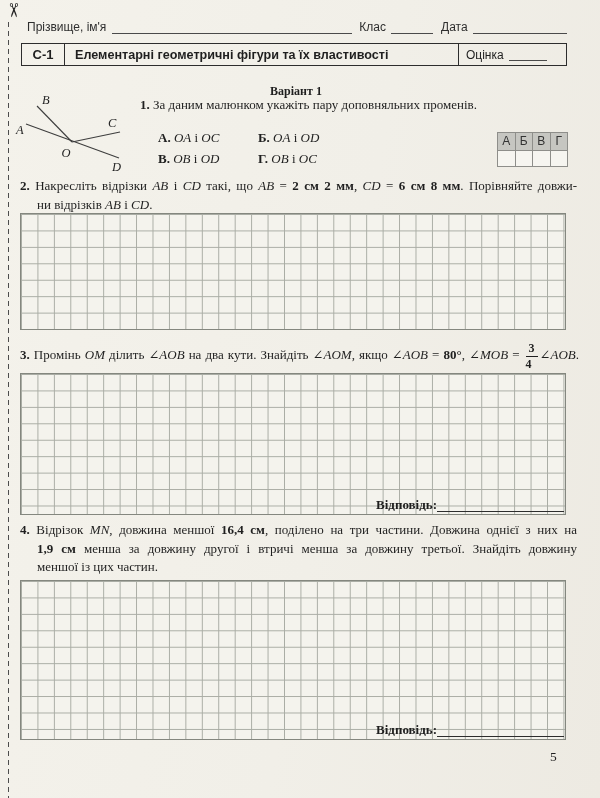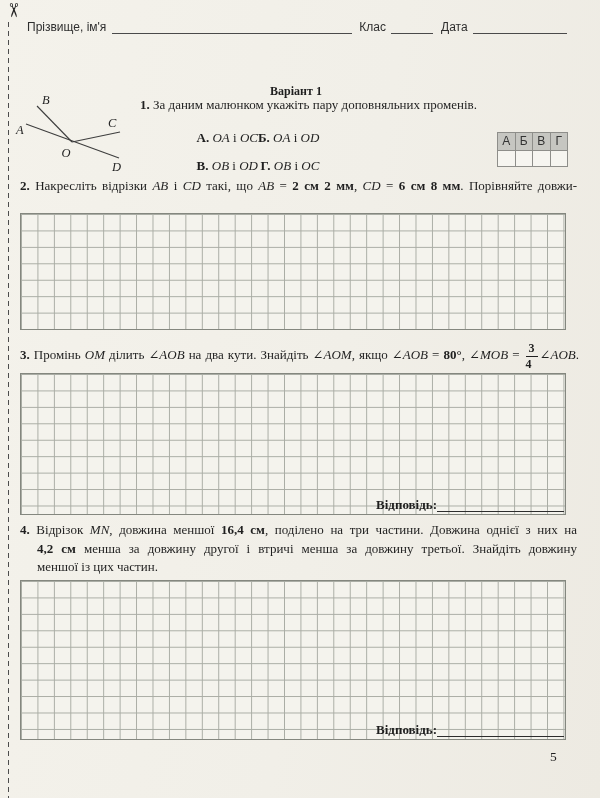--- a/index.html
+++ b/index.html
@@ -35,21 +35,21 @@
   
   .variant{position:absolute;left:0;top:84px;width:592px;text-align:center;
     font-weight:bold;font-size:12px;}
   
   .fig{position:absolute;left:8px;top:88px;}
   .fig text{font-style:italic;font-size:12.5px;fill:#242424;}
   .fig line{stroke:#3e3e3e;stroke-width:1.1;}
   
   .p1text{position:absolute;left:140px;top:96px;width:440px;font-size:13px;line-height:18px;}
   .opts{position:absolute;left:158px;top:129px;display:grid;
-    grid-template-columns:100px auto;row-gap:10px;font-size:13px;line-height:18px;text-align:right;}
+    grid-template-columns:100px auto;row-gap:3px;font-size:13px;line-height:18px;}
   
   .abox{position:absolute;left:497px;top:132px;display:grid;
     grid-template-columns:repeat(4,16.5px);grid-template-rows:16.5px 15.5px;
     gap:1px;background:#8e8e8a;border:1px solid #8e8e8a;}
   .abox .h{background:#c6c6c1;display:flex;align-items:center;justify-content:center;
     font-family:"Liberation Sans","DejaVu Sans",sans-serif;font-size:12px;color:#333;}
   .abox .c{background:#f6f5f0;}
   
   .ptext{position:absolute;font-size:13px;line-height:18.6px;}
   .p2{left:20px;top:177px;width:557px;}
@@ -89,20 +89,28 @@
 
   <div class="toprow">
     <span class="lbl">Прізвище, ім'я</span>
     <span class="fill name-line"></span>
     <span class="lbl">Клас</span>
     <span class="fill class-line"></span>
     <span class="lbl">Дата</span>
     <span class="fill date-line"></span>
   </div>
 
+  <div class="headtable">
+    <div class="code">С-1</div>
+    <div class="ttl">Елементарні геометричні фігури та їх властивості</div>
+    <div class="grade">
+      <span>Оцінка</span>
+      <span class="fill grade-line"></span>
+    </div>
+  </div>
 
   <div class="variant">Варіант 1</div>
 
   <svg class="fig" width="140" height="88" viewBox="0 0 140 88">
     <line x1="18" y1="36" x2="111" y2="70"></line>
     <line x1="29" y1="18" x2="64" y2="54"></line>
     <line x1="64" y1="54" x2="112" y2="44"></line>
     <text x="34" y="16">B</text>
     <text x="8" y="46">A</text>
     <text x="100" y="39">C</text>
@@ -125,36 +133,37 @@
     <div class="h">В</div>
     <div class="h">Г</div>
     <div class="c"></div>
     <div class="c"></div>
     <div class="c"></div>
     <div class="c"></div>
   </div>
 
   <div class="ptext p2">
     <div class="just"><span class="s-b">2. </span><span>Накресліть відрізки </span><span class="s-i">AB</span><span> і </span><span class="s-i">CD</span><span> такі, що </span><span class="s-i">AB</span><span> = </span><span class="s-b">2 см 2 мм</span><span>, </span><span class="s-i">CD</span><span> = </span><span class="s-b">6 см 8 мм</span><span>. Порівняйте довжи-</span></div>
+    <div class="indent"><span>ни відрізків </span><span class="s-i">AB</span><span> і </span><span class="s-i">CD</span><span>.</span></div>
   </div>
 
   <div class="grid grid2"></div>
 
   <div class="ptext p3 just"><span class="s-b">3. </span><span>Промінь </span><span class="s-i">OM</span><span> ділить </span><span>∠</span><span class="s-i">AOB</span><span> на два кути. Знайдіть </span><span>∠</span><span class="s-i">AOM</span><span>, якщо </span><span>∠</span><span class="s-i">AOB</span><span> = </span><span class="s-b">80°</span><span>, </span><span>∠</span><span class="s-i">MOB</span><span> = </span><span class="frac s-b"><span class="fn">3</span><span class="fd">4</span></span><span>∠</span><span class="s-i">AOB</span><span>.</span></div>
 
   <div class="grid grid3">
     <div class="ansrow">
       <span class="anslabel">Відповідь:</span>
       <span class="ansline"></span>
     </div>
   </div>
 
   <div class="ptext p4">
     <div class="just"><span class="s-b">4. </span><span>Відрізок </span><span class="s-i">MN</span><span>, довжина меншої </span><span class="s-b">16,4 см</span><span>, поділено на три частини. Довжина однієї з них на</span></div>
-    <div class="indent just"><span class="s-b">4,2 см</span><span> менша за довжину другої і втричі менша за довжину третьої. Знайдіть довжину</span></div>
+    <div class="indent just"><span class="s-b">1,9 см</span><span> менша за довжину другої і втричі менша за довжину третьої. Знайдіть довжину</span></div>
     <div class="indent"><span>меншої із цих частин.</span></div>
   </div>
 
   <div class="grid grid4">
     <div class="ansrow">
       <span class="anslabel">Відповідь:</span>
       <span class="ansline"></span>
     </div>
   </div>
 

